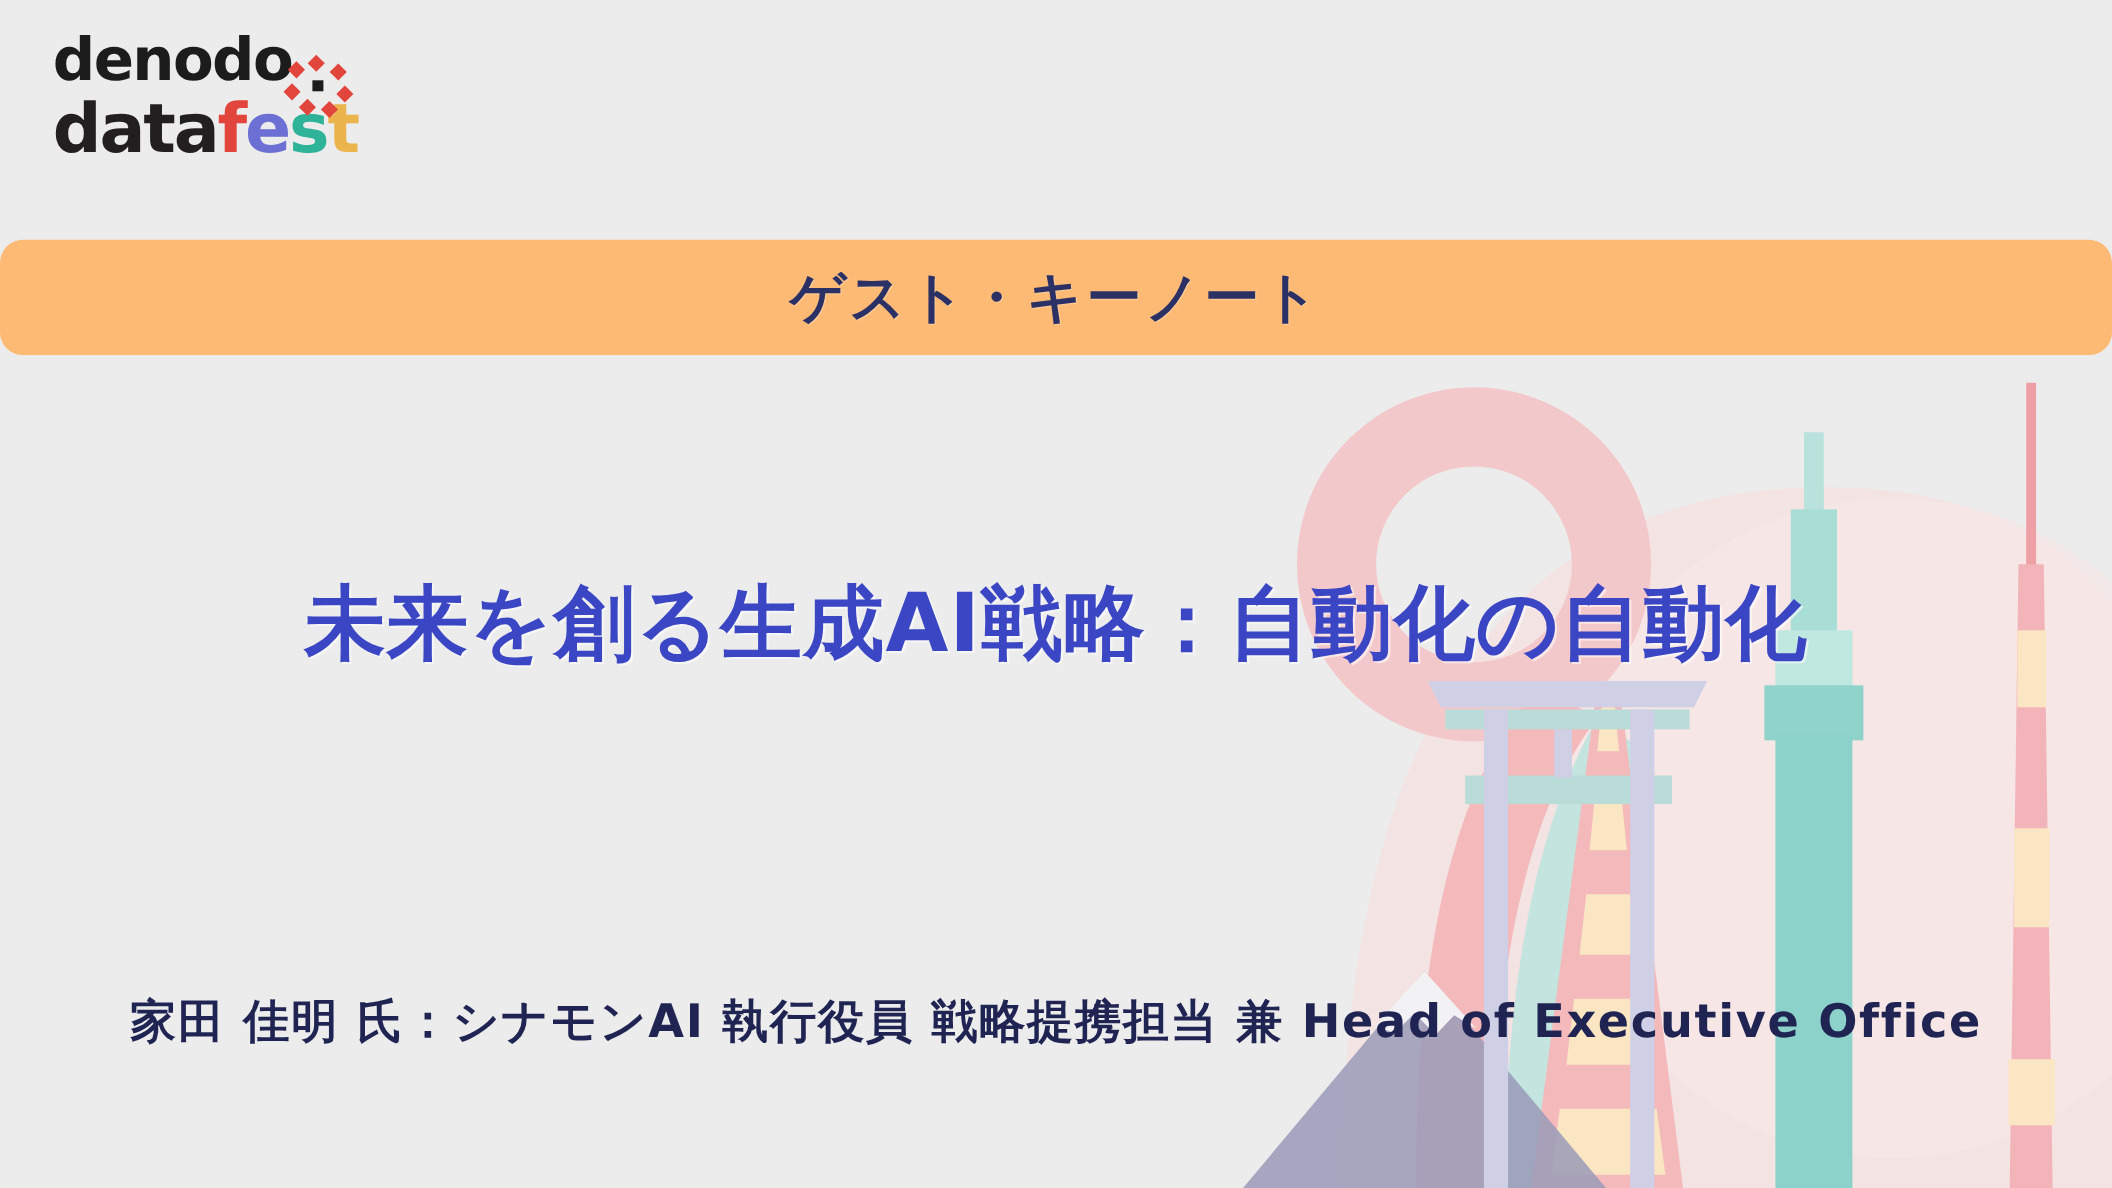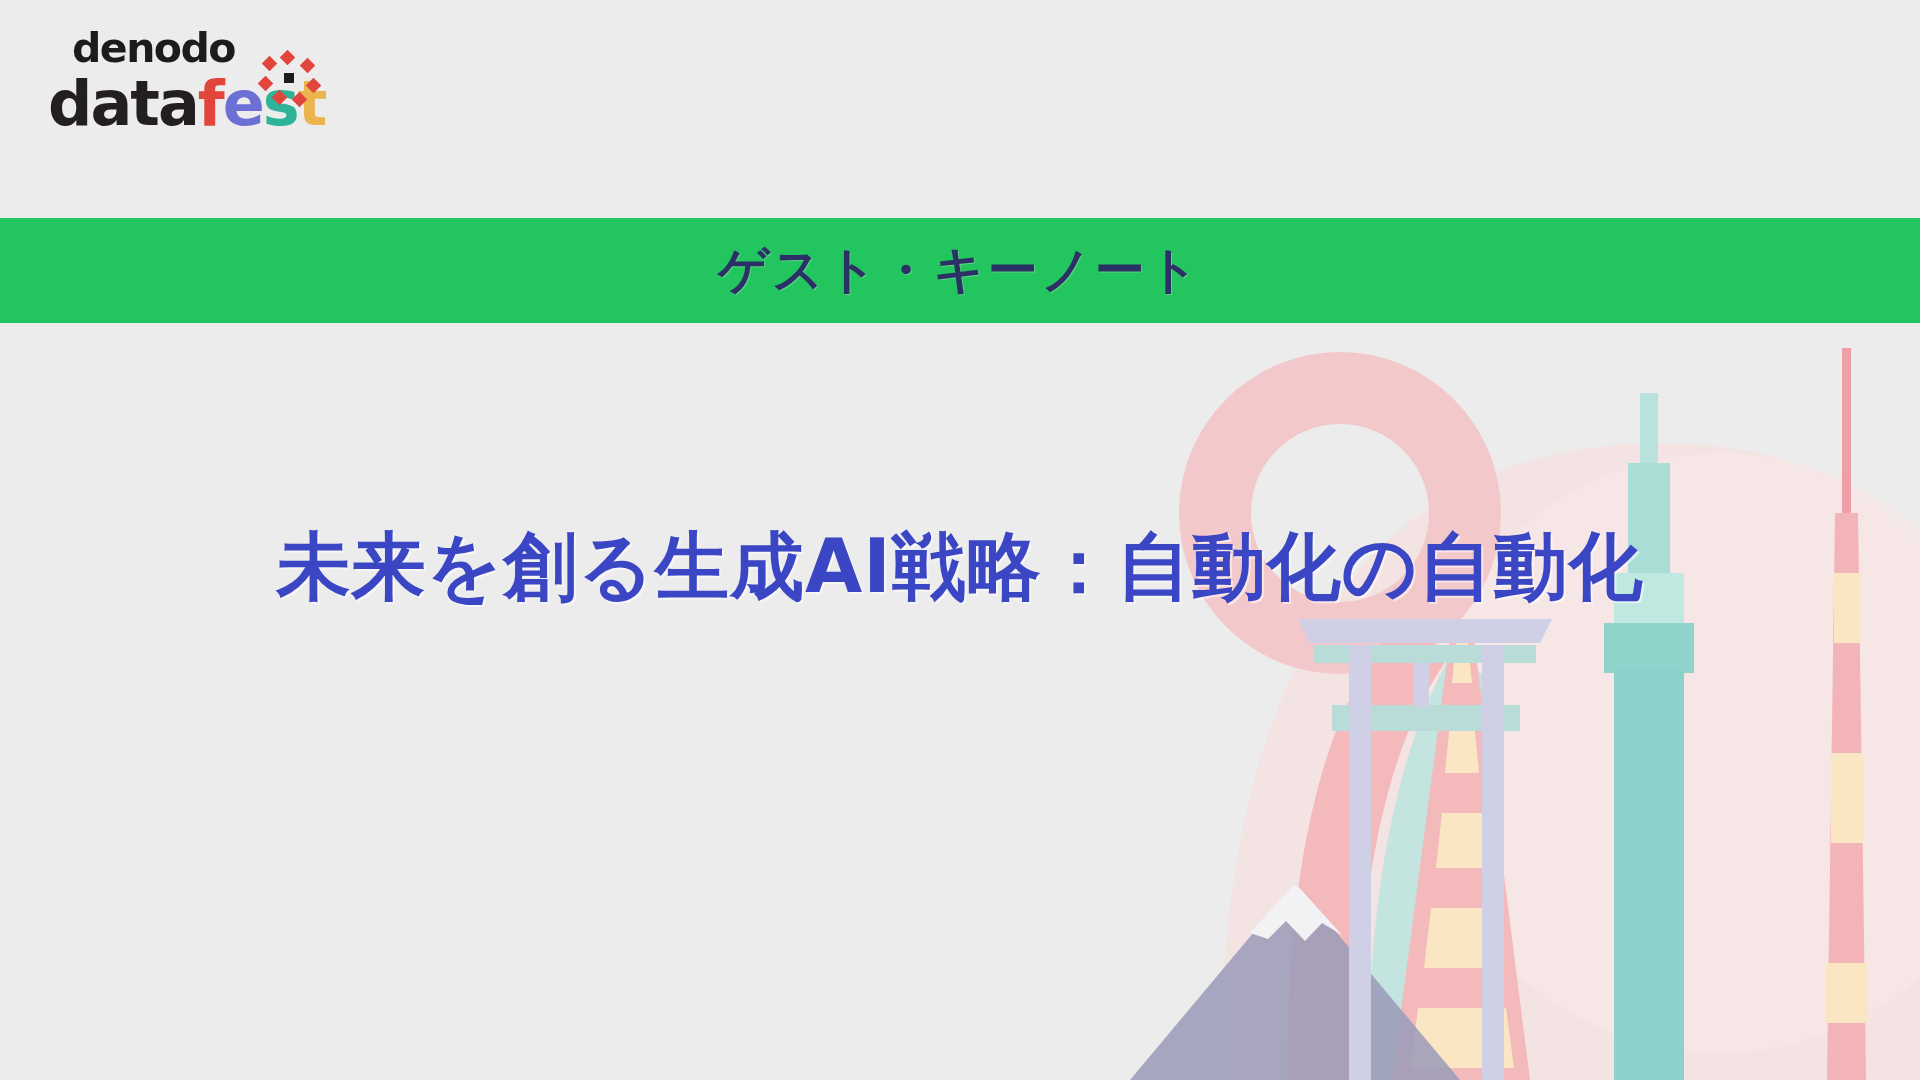--- a/index.html
+++ b/index.html
@@ -14,24 +14,24 @@
   .header{
     position:absolute; left:0; top:0; width:1920px; height:218px;
     background:#ececec;
     display:flex; align-items:flex-start;
   }
   .logo-block{
     position:absolute; left:48px; top:28px;
     width:300px; height:120px;
   }
   .logo-denodo{
-    font-size:41px; font-weight:700; letter-spacing:-1.5px;
+    font-size:54px; font-weight:700; letter-spacing:-1.5px;
     color:#1c1c1c; line-height:1;
     font-family:"DejaVu Sans",sans-serif;
-    position:relative; display:inline-block;margin-left:24px;
+    position:relative; display:inline-block;
   }
   .logo-dots{
     position:absolute; left:208px; top:24px; width:60px; height:52px;
   }
   .logo-dots i{
     position:absolute; width:11px; height:11px; background:#e2453c;
     transform:rotate(45deg);
   }
   .logo-dots i.c{ background:#1c1c1c; width:10px; height:10px; transform:none; }
   .logo-datafest{
@@ -48,22 +48,22 @@
     position:absolute; left:368px; top:40px;
     font-size:37px; line-height:1.42; color:#3a3a3a;
     font-weight:400; letter-spacing:0.5px;
     font-family:"DejaVu Sans",sans-serif;
     white-space:pre-line;
   }
 
   
   .banner{
     position:absolute; left:0; top:218px; width:1920px; height:105px;
-    background:#22c55e;
-    display:flex; align-items:center; justify-content:center;
+    background:#fdba74;
+    display:flex; align-items:center; justify-content:center;border-radius:21px;
   }
   .banner-text{
     color:#2b3165; font-size:50px; font-weight:800;
     letter-spacing:3px;
     font-family:"DejaVu Sans",sans-serif;
     text-shadow:1px 1px 0 rgba(255,255,255,.25);
   }
 
   
   .stage{
@@ -184,13 +184,14 @@
         <rect x="232" y="382" width="188" height="26" fill="#b9dcd8"></rect>
         <rect x="249" y="322" width="22" height="435" fill="#cfd0e6"></rect>
         <rect x="382" y="322" width="22" height="435" fill="#cfd0e6"></rect>
         <rect x="313" y="340" width="16" height="44" fill="#cfd0e6"></rect>
       </g>
     </svg>
   </div>
 
   <h1 class="main-title">未来を創る生成AI戦略：自動化の自動化</h1>
 
+  <div class="speaker">家田 佳明 氏：シナモンAI 執行役員 戦略提携担当 兼 Head of Executive Office</div>
 </div>
 
 </body></html>

